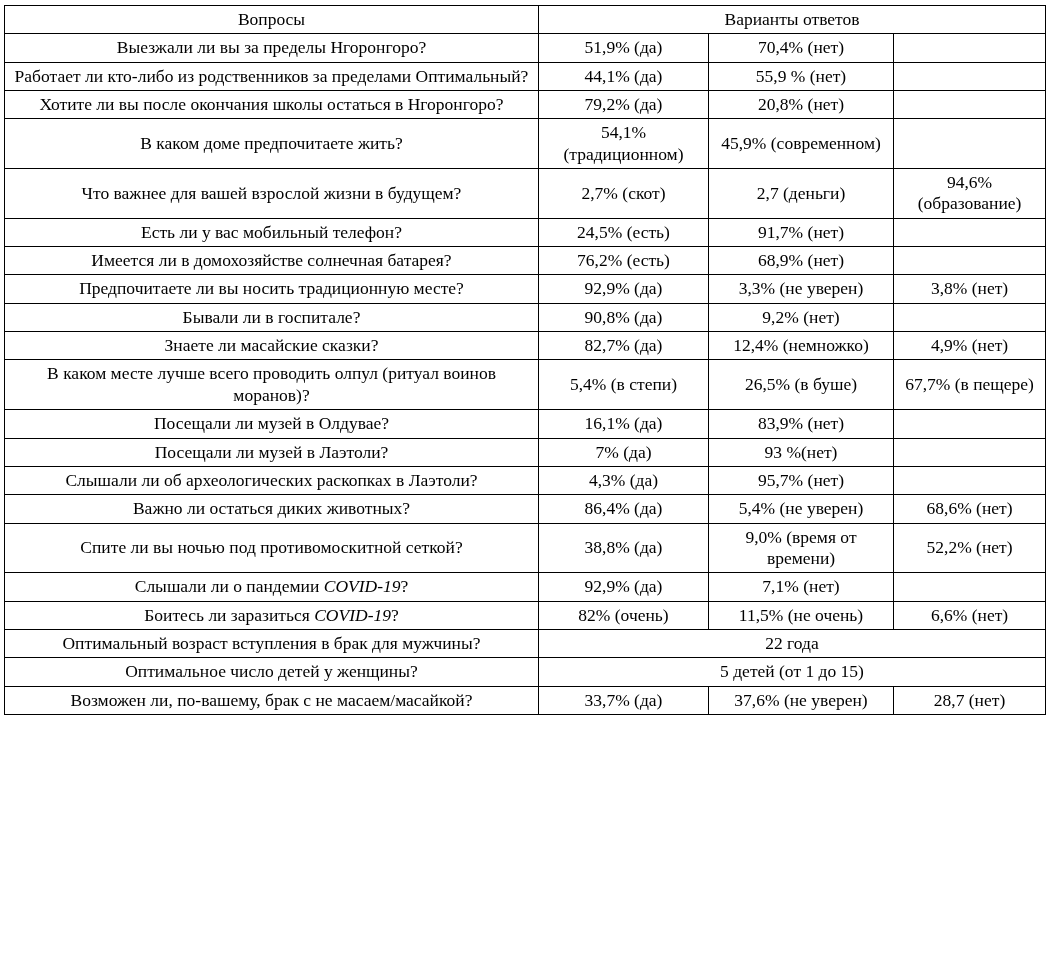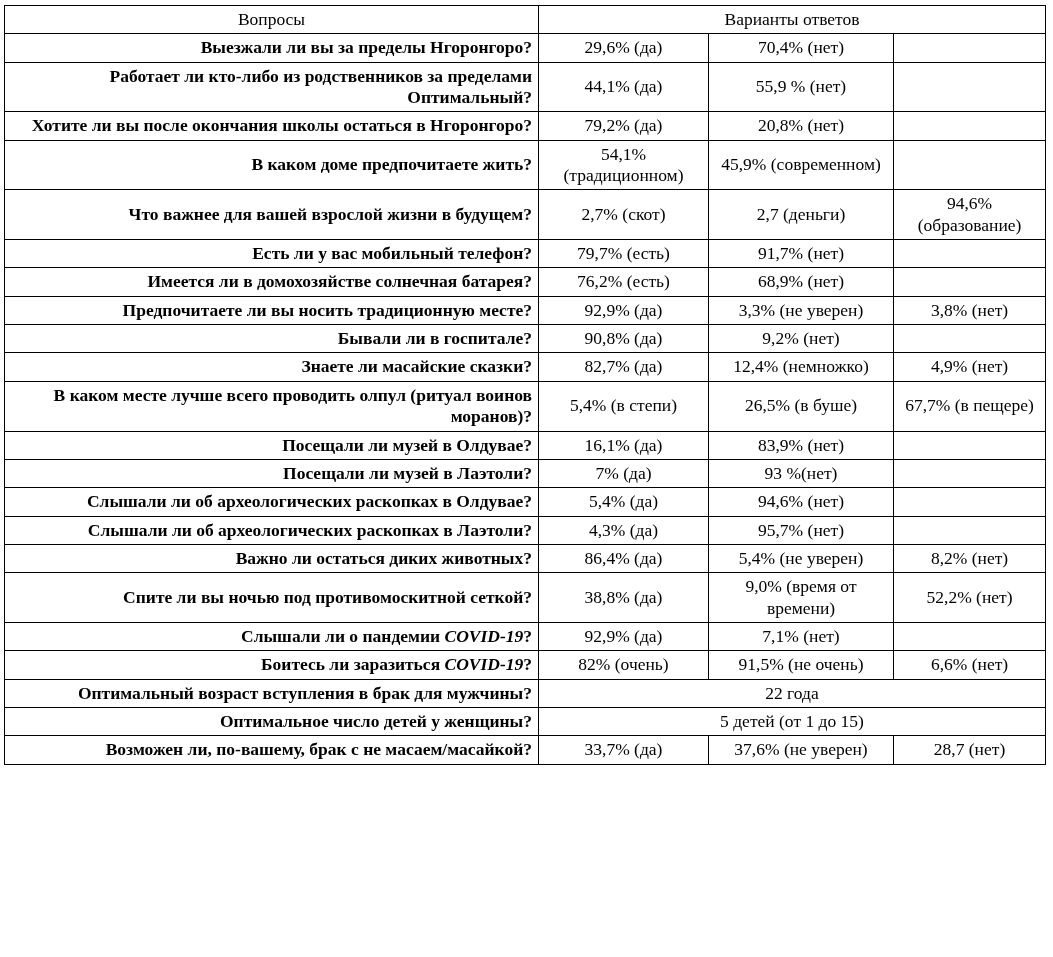--- a/index.html
+++ b/index.html
@@ -20,23 +20,22 @@
     table-layout: fixed;
   }
   #survey-table td, #survey-table th {
     border: 1px solid #000000;
     font-size: 17.5px;
     line-height: 1.22;
     padding: 3px 6px;
     vertical-align: middle;
   }
   .q-cell {
-    text-align: right;
+    text-align: center;
     padding-left: 9px;
-    font-weight: bold;
   }
   .a-cell {
     text-align: center;
   }
   .hdr {
     text-align: center;
     font-weight: normal;
     padding: 6px 6px;
   }
   .col-q { width: 534px; }
@@ -57,21 +56,21 @@
   </colgroup>
   <thead>
     <tr>
       <th class="hdr">Вопросы</th>
       <th class="hdr" colspan="3">Варианты ответов</th>
     </tr>
   </thead>
   <tbody id="table-body">
   <tr>
         <td class="q-cell">Выезжали ли вы за пределы Нгоронгоро?</td>
-        <td class="a-cell">29,6% (да)</td>
+        <td class="a-cell">51,9% (да)</td>
         <td class="a-cell">70,4% (нет)</td>
         <td class="a-cell">&nbsp;</td>
       </tr>
       <tr>
         <td class="q-cell">Работает ли кто-либо из родственников за пределами Оптимальный?</td>
         <td class="a-cell">44,1% (да)</td>
         <td class="a-cell">55,9 % (нет)</td>
         <td class="a-cell">&nbsp;</td>
       </tr>
       <tr>
@@ -87,21 +86,21 @@
         <td class="a-cell">&nbsp;</td>
       </tr>
       <tr>
         <td class="q-cell">Что важнее для вашей взрослой жизни в будущем?</td>
         <td class="a-cell">2,7% (скот)</td>
         <td class="a-cell">2,7 (деньги)</td>
         <td class="a-cell">94,6% (образование)</td>
       </tr>
       <tr>
         <td class="q-cell">Есть ли у вас мобильный телефон?</td>
-        <td class="a-cell">79,7% (есть)</td>
+        <td class="a-cell">24,5% (есть)</td>
         <td class="a-cell">91,7% (нет)</td>
         <td class="a-cell">&nbsp;</td>
       </tr>
       <tr>
         <td class="q-cell">Имеется ли в домохозяйстве солнечная батарея?</td>
         <td class="a-cell">76,2% (есть)</td>
         <td class="a-cell">68,9% (нет)</td>
         <td class="a-cell">&nbsp;</td>
       </tr>
       <tr>
@@ -134,53 +133,47 @@
         <td class="a-cell">83,9% (нет)</td>
         <td class="a-cell">&nbsp;</td>
       </tr>
       <tr>
         <td class="q-cell">Посещали ли музей в Лаэтоли?</td>
         <td class="a-cell">7% (да)</td>
         <td class="a-cell">93 %(нет)</td>
         <td class="a-cell">&nbsp;</td>
       </tr>
       <tr>
-        <td class="q-cell">Слышали ли об археологических раскопках в Олдувае?</td>
-        <td class="a-cell">5,4% (да)</td>
-        <td class="a-cell">94,6% (нет)</td>
-        <td class="a-cell">&nbsp;</td>
-      </tr>
-      <tr>
         <td class="q-cell">Слышали ли об археологических раскопках в Лаэтоли?</td>
         <td class="a-cell">4,3% (да)</td>
         <td class="a-cell">95,7% (нет)</td>
         <td class="a-cell">&nbsp;</td>
       </tr>
       <tr>
         <td class="q-cell">Важно ли остаться диких животных?</td>
         <td class="a-cell">86,4% (да)</td>
         <td class="a-cell">5,4% (не уверен)</td>
-        <td class="a-cell">8,2% (нет)</td>
+        <td class="a-cell">68,6% (нет)</td>
       </tr>
       <tr>
         <td class="q-cell">Спите ли вы ночью под противомоскитной сеткой?</td>
         <td class="a-cell">38,8% (да)</td>
         <td class="a-cell">9,0% (время от времени)</td>
         <td class="a-cell">52,2% (нет)</td>
       </tr>
       <tr>
         <td class="q-cell">Слышали ли о пандемии <span class="italic">COVID-19</span>?</td>
         <td class="a-cell">92,9% (да)</td>
         <td class="a-cell">7,1% (нет)</td>
         <td class="a-cell">&nbsp;</td>
       </tr>
       <tr>
         <td class="q-cell">Боитесь ли заразиться <span class="italic">COVID-19</span>?</td>
         <td class="a-cell">82% (очень)</td>
-        <td class="a-cell">91,5% (не очень)</td>
+        <td class="a-cell">11,5% (не очень)</td>
         <td class="a-cell">6,6% (нет)</td>
       </tr>
       <tr>
         <td class="q-cell">Оптимальный возраст вступления в брак для мужчины?</td>
         <td class="a-cell" colspan="3">22 года</td>
       </tr>
       <tr>
         <td class="q-cell">Оптимальное число детей у женщины?</td>
         <td class="a-cell" colspan="3">5 детей (от 1 до 15)</td>
       </tr>

